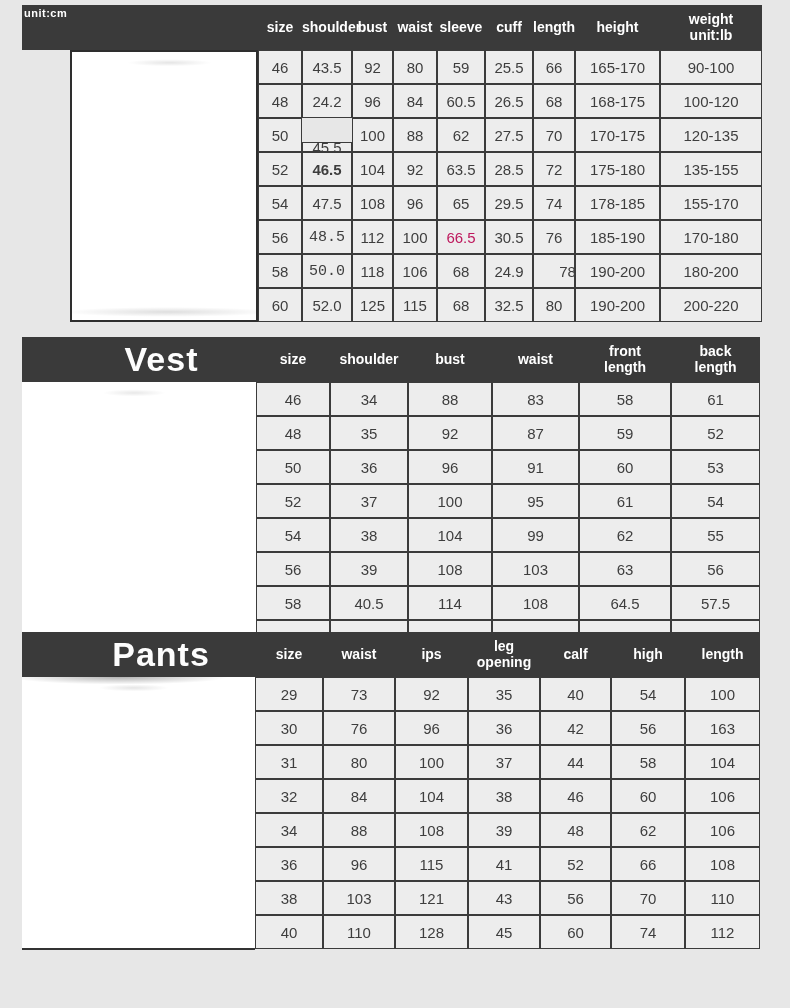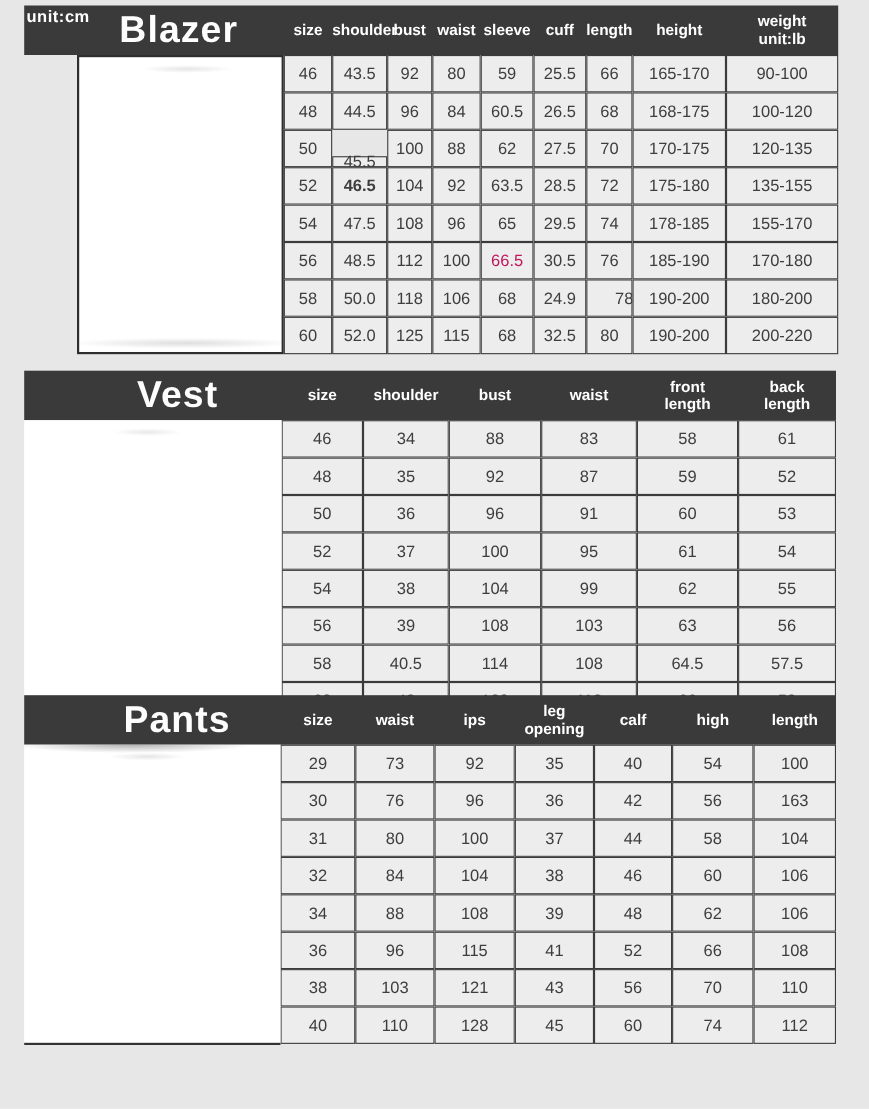--- a/index.html
+++ b/index.html
@@ -19,21 +19,21 @@
     height:45px;background:#3a3a3a;color:#ffffff;
     display:flex;align-items:stretch;position:relative;
   }
   .title-zone{
     width:var(--imgw);flex:0 0 var(--imgw);
     position:relative;display:flex;align-items:center;justify-content:center;
     padding-left:45px;box-sizing:border-box;
   }
   .unit{
     position:absolute;top:2px;left:2px;
-    font-size:15px;font-weight:bold;letter-spacing:.5px;white-space:nowrap;
+    font-size:11px;font-weight:bold;letter-spacing:.5px;white-space:nowrap;
   }
   .tbl-title{
     font-size:34px;font-weight:600;letter-spacing:1px;color:#fdfdfd;white-space:nowrap;
   }
   .heads{
     flex:1;display:grid;grid-template-columns:var(--cols);
     align-items:center;
   }
   .head-cell{
     text-align:center;font-size:14px;font-weight:bold;line-height:1.1;
@@ -78,21 +78,20 @@
 </style>
 </head>
 <body>
 
 <div class="page" style="background: rgb(231, 231, 231);">
 
   <section class="panel" id="panel-blazer" style="--imgw:236px; --cols:44px 50px 41px 44px 48px 48px 42px 85px 102px;">
     <div class="bar" style="background: rgb(58, 58, 58);">
       <div class="title-zone">
         <span class="unit">unit:cm</span>
-        <span class="tbl-title">Blazer</span>
       </div>
       <div class="heads">
           <div class="head-cell">size</div>
           <div class="head-cell">shoulder</div>
           <div class="head-cell">bust</div>
           <div class="head-cell">waist</div>
           <div class="head-cell">sleeve</div>
           <div class="head-cell">cuff</div>
           <div class="head-cell">length</div>
           <div class="head-cell">height</div>
@@ -108,21 +107,21 @@
           <div class="cell" style="background: rgb(237, 237, 237); border-color: rgb(59, 59, 59); color: rgb(62, 62, 62);">46</div>
           <div class="cell" style="background: rgb(237, 237, 237); border-color: rgb(59, 59, 59); color: rgb(62, 62, 62);">43.5</div>
           <div class="cell" style="background: rgb(237, 237, 237); border-color: rgb(59, 59, 59); color: rgb(62, 62, 62);">92</div>
           <div class="cell" style="background: rgb(237, 237, 237); border-color: rgb(59, 59, 59); color: rgb(62, 62, 62);">80</div>
           <div class="cell" style="background: rgb(237, 237, 237); border-color: rgb(59, 59, 59); color: rgb(62, 62, 62);">59</div>
           <div class="cell" style="background: rgb(237, 237, 237); border-color: rgb(59, 59, 59); color: rgb(62, 62, 62);">25.5</div>
           <div class="cell" style="background: rgb(237, 237, 237); border-color: rgb(59, 59, 59); color: rgb(62, 62, 62);">66</div>
           <div class="cell" style="background: rgb(237, 237, 237); border-color: rgb(59, 59, 59); color: rgb(62, 62, 62);">165-170</div>
           <div class="cell" style="background: rgb(237, 237, 237); border-color: rgb(59, 59, 59); color: rgb(62, 62, 62);">90-100</div>
           <div class="cell" style="background: rgb(237, 237, 237); border-color: rgb(59, 59, 59); color: rgb(62, 62, 62);">48</div>
-          <div class="cell" style="background: rgb(237, 237, 237); border-color: rgb(59, 59, 59); color: rgb(62, 62, 62);">44.5</div>
+          <div class="cell" style="background: rgb(237, 237, 237); border-color: rgb(59, 59, 59); color: rgb(62, 62, 62);">24.2</div>
           <div class="cell" style="background: rgb(237, 237, 237); border-color: rgb(59, 59, 59); color: rgb(62, 62, 62);">96</div>
           <div class="cell" style="background: rgb(237, 237, 237); border-color: rgb(59, 59, 59); color: rgb(62, 62, 62);">84</div>
           <div class="cell" style="background: rgb(237, 237, 237); border-color: rgb(59, 59, 59); color: rgb(62, 62, 62);">60.5</div>
           <div class="cell" style="background: rgb(237, 237, 237); border-color: rgb(59, 59, 59); color: rgb(62, 62, 62);">26.5</div>
           <div class="cell" style="background: rgb(237, 237, 237); border-color: rgb(59, 59, 59); color: rgb(62, 62, 62);">68</div>
           <div class="cell" style="background: rgb(237, 237, 237); border-color: rgb(59, 59, 59); color: rgb(62, 62, 62);">168-175</div>
           <div class="cell" style="background: rgb(237, 237, 237); border-color: rgb(59, 59, 59); color: rgb(62, 62, 62);">100-120</div>
           <div class="cell" style="background: rgb(237, 237, 237); border-color: rgb(59, 59, 59); color: rgb(62, 62, 62);">50</div>
           <div class="cell" style="background: rgb(237, 237, 237); border-color: rgb(59, 59, 59); color: rgb(62, 62, 62); margin-top: 24px;">45.5</div>
           <div class="cell" style="background: rgb(237, 237, 237); border-color: rgb(59, 59, 59); color: rgb(62, 62, 62);">100</div>
@@ -144,30 +143,30 @@
           <div class="cell" style="background: rgb(237, 237, 237); border-color: rgb(59, 59, 59); color: rgb(62, 62, 62);">54</div>
           <div class="cell" style="background: rgb(237, 237, 237); border-color: rgb(59, 59, 59); color: rgb(62, 62, 62);">47.5</div>
           <div class="cell" style="background: rgb(237, 237, 237); border-color: rgb(59, 59, 59); color: rgb(62, 62, 62);">108</div>
           <div class="cell" style="background: rgb(237, 237, 237); border-color: rgb(59, 59, 59); color: rgb(62, 62, 62);">96</div>
           <div class="cell" style="background: rgb(237, 237, 237); border-color: rgb(59, 59, 59); color: rgb(62, 62, 62);">65</div>
           <div class="cell" style="background: rgb(237, 237, 237); border-color: rgb(59, 59, 59); color: rgb(62, 62, 62);">29.5</div>
           <div class="cell" style="background: rgb(237, 237, 237); border-color: rgb(59, 59, 59); color: rgb(62, 62, 62);">74</div>
           <div class="cell" style="background: rgb(237, 237, 237); border-color: rgb(59, 59, 59); color: rgb(62, 62, 62);">178-185</div>
           <div class="cell" style="background: rgb(237, 237, 237); border-color: rgb(59, 59, 59); color: rgb(62, 62, 62);">155-170</div>
           <div class="cell" style="background: rgb(237, 237, 237); border-color: rgb(59, 59, 59); color: rgb(62, 62, 62);">56</div>
-          <div class="cell" style="background: rgb(237, 237, 237); border-color: rgb(59, 59, 59); color: rgb(62, 62, 62);">48.5</div>
+          <div class="cell" style="background: rgb(237, 237, 237); border-color: rgb(59, 59, 59); color: rgb(62, 62, 62); font-family: Liberation Mono, monospace;">48.5</div>
           <div class="cell" style="background: rgb(237, 237, 237); border-color: rgb(59, 59, 59); color: rgb(62, 62, 62);">112</div>
           <div class="cell" style="background: rgb(237, 237, 237); border-color: rgb(59, 59, 59); color: rgb(62, 62, 62);">100</div>
           <div class="cell" style="background: rgb(237, 237, 237); border-color: rgb(59, 59, 59); color: #be185d;">66.5</div>
           <div class="cell" style="background: rgb(237, 237, 237); border-color: rgb(59, 59, 59); color: rgb(62, 62, 62);">30.5</div>
           <div class="cell" style="background: rgb(237, 237, 237); border-color: rgb(59, 59, 59); color: rgb(62, 62, 62);">76</div>
           <div class="cell" style="background: rgb(237, 237, 237); border-color: rgb(59, 59, 59); color: rgb(62, 62, 62);">185-190</div>
           <div class="cell" style="background: rgb(237, 237, 237); border-color: rgb(59, 59, 59); color: rgb(62, 62, 62);">170-180</div>
           <div class="cell" style="background: rgb(237, 237, 237); border-color: rgb(59, 59, 59); color: rgb(62, 62, 62);">58</div>
-          <div class="cell" style="background: rgb(237, 237, 237); border-color: rgb(59, 59, 59); color: rgb(62, 62, 62);">50.0</div>
+          <div class="cell" style="background: rgb(237, 237, 237); border-color: rgb(59, 59, 59); color: rgb(62, 62, 62); font-family: Liberation Mono, monospace;">50.0</div>
           <div class="cell" style="background: rgb(237, 237, 237); border-color: rgb(59, 59, 59); color: rgb(62, 62, 62);">118</div>
           <div class="cell" style="background: rgb(237, 237, 237); border-color: rgb(59, 59, 59); color: rgb(62, 62, 62);">106</div>
           <div class="cell" style="background: rgb(237, 237, 237); border-color: rgb(59, 59, 59); color: rgb(62, 62, 62);">68</div>
           <div class="cell" style="background: rgb(237, 237, 237); border-color: rgb(59, 59, 59); color: rgb(62, 62, 62);">24.9</div>
           <div class="cell" style="background: rgb(237, 237, 237); border-color: rgb(59, 59, 59); color: rgb(62, 62, 62); padding-left: 27px;">78</div>
           <div class="cell" style="background: rgb(237, 237, 237); border-color: rgb(59, 59, 59); color: rgb(62, 62, 62);">190-200</div>
           <div class="cell" style="background: rgb(237, 237, 237); border-color: rgb(59, 59, 59); color: rgb(62, 62, 62);">180-200</div>
           <div class="cell" style="background: rgb(237, 237, 237); border-color: rgb(59, 59, 59); color: rgb(62, 62, 62);">60</div>
           <div class="cell" style="background: rgb(237, 237, 237); border-color: rgb(59, 59, 59); color: rgb(62, 62, 62);">52.0</div>
           <div class="cell" style="background: rgb(237, 237, 237); border-color: rgb(59, 59, 59); color: rgb(62, 62, 62);">125</div>

